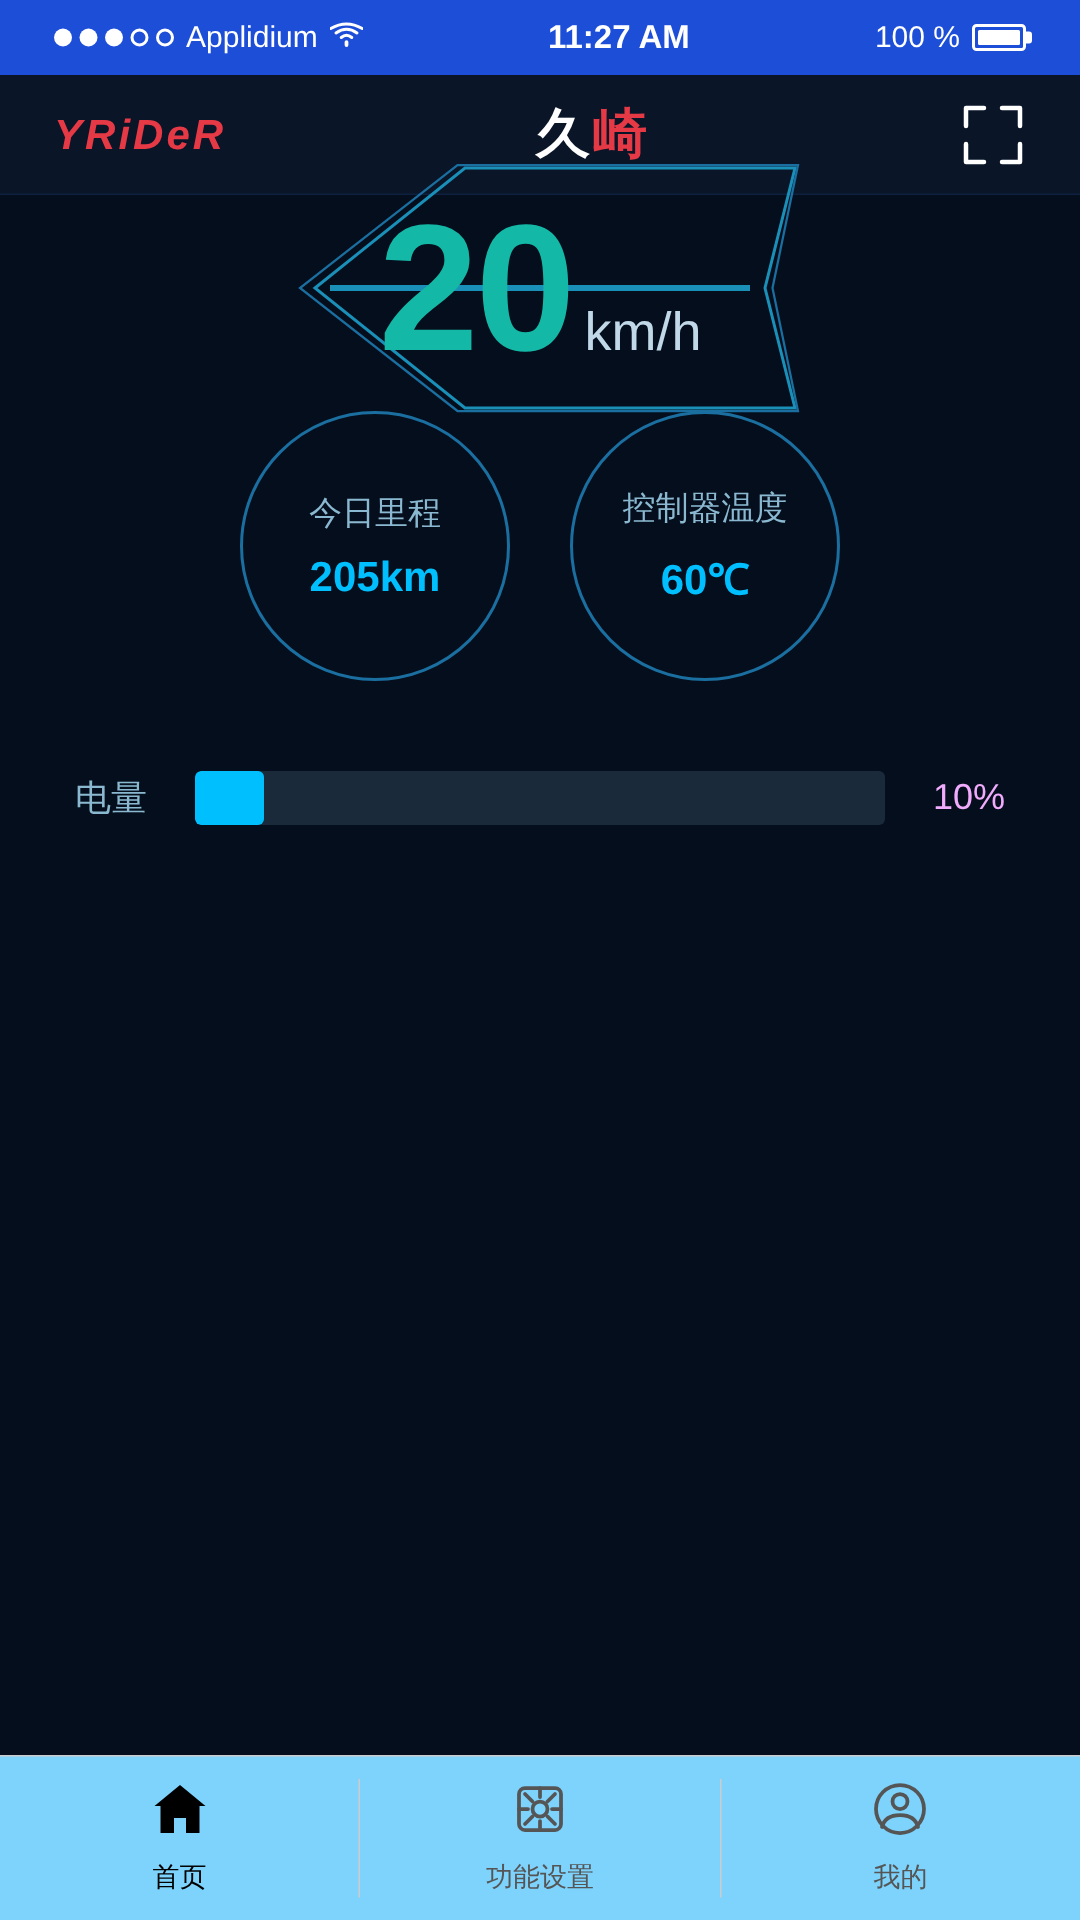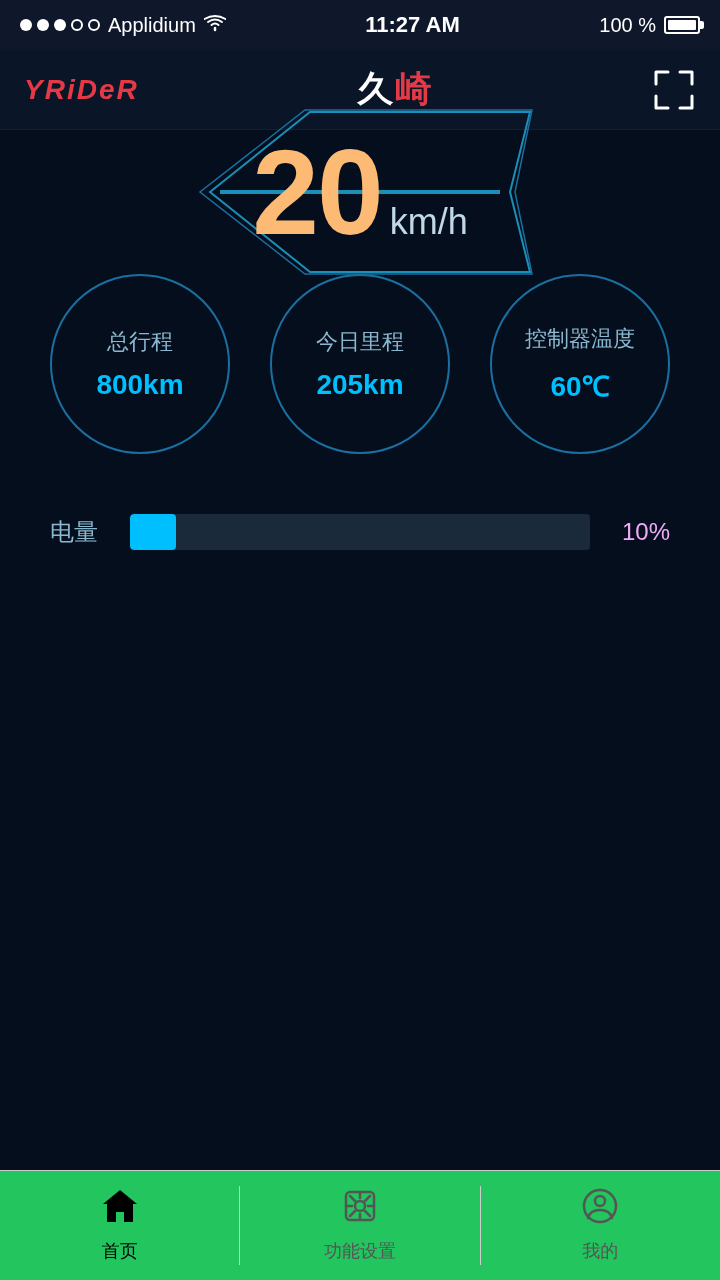--- a/index.html
+++ b/index.html
@@ -9,26 +9,26 @@
       width: 720px;
       min-height: 1280px;
       background: #000;
       font-family: -apple-system, 'Helvetica Neue', Arial, sans-serif;
       display: flex;
       flex-direction: column;
     }
 
     
     .status-bar {
-      background: #0f172a;
+      background: #1d4ed8;
       color: #fff;
       display: flex;
       align-items: center;
       justify-content: space-between;
-      padding: 0 20px;
+      padding: 0 36px;
       height: 50px;
       flex-shrink: 0;
     }
     .status-left {
       display: flex;
       align-items: center;
       gap: 8px;
       font-size: 20px;
     }
     .signal-dots {
@@ -87,21 +87,21 @@
       width: 100%;
       border-radius: 1px;
     }
 
     
     .nav-bar {
       background: #0a1628;
       display: flex;
       align-items: center;
       justify-content: space-between;
-      padding: 0 24px;
+      padding: 0 36px;
       height: 80px;
       flex-shrink: 0;
       border-bottom: 1px solid #0d2040;
     }
     .brand-logo {
       color: #fff;
       font-size: 28px;
       font-weight: 700;
       letter-spacing: 2px;
       font-style: italic;
@@ -159,21 +159,21 @@
     .speed-value-overlay {
       position: absolute;
       display: flex;
       align-items: baseline;
       gap: 8px;
     }
 
     .speed-number {
       font-size: 120px;
       font-weight: 700;
-      color: #fdba74;
+      color: #14b8a6;
       line-height: 1;
       font-family: 'Arial Black', Arial, sans-serif;
       letter-spacing: -2px;
     }
 
     .speed-unit {
       font-size: 36px;
       color: #c0d8e8;
       font-weight: 400;
       padding-bottom: 10px;
@@ -250,21 +250,21 @@
     }
 
     .battery-percent {
       font-size: 24px;
       color: #f0abfc;
       white-space: nowrap;
     }
 
     
     .tab-bar {
-      background: #22c55e;
+      background: #7dd3fc;
       display: flex;
       align-items: stretch;
       height: 110px;
       flex-shrink: 0;
       border-top: 1px solid #ccc;
     }
 
     .tab-item {
       flex: 1;
       display: flex;
@@ -374,24 +374,20 @@
       </svg>
       <div class="speed-value-overlay">
         <span class="speed-number">20</span>
         <span class="speed-unit">km/h</span>
       </div>
     </div>
     <div class="speed-line-bottom"></div>
   </div>
 
   <div class="stats-row">
-    <div class="stat-circle">
-      <span class="stat-label">总行程</span>
-      <span class="stat-value">800km</span>
-    </div>
     <div class="stat-circle">
       <span class="stat-label">今日里程</span>
       <span class="stat-value">205km</span>
     </div>
     <div class="stat-circle">
       <span class="stat-label">控制器温度</span>
       <span class="stat-value">60℃</span>
     </div>
   </div>
 

